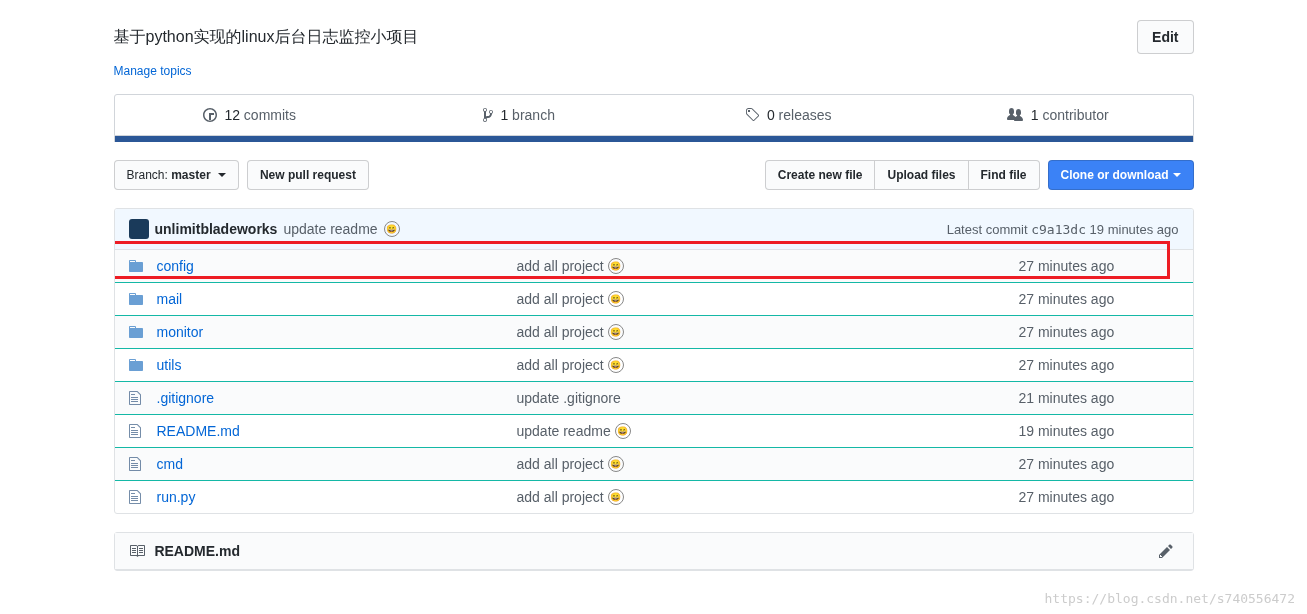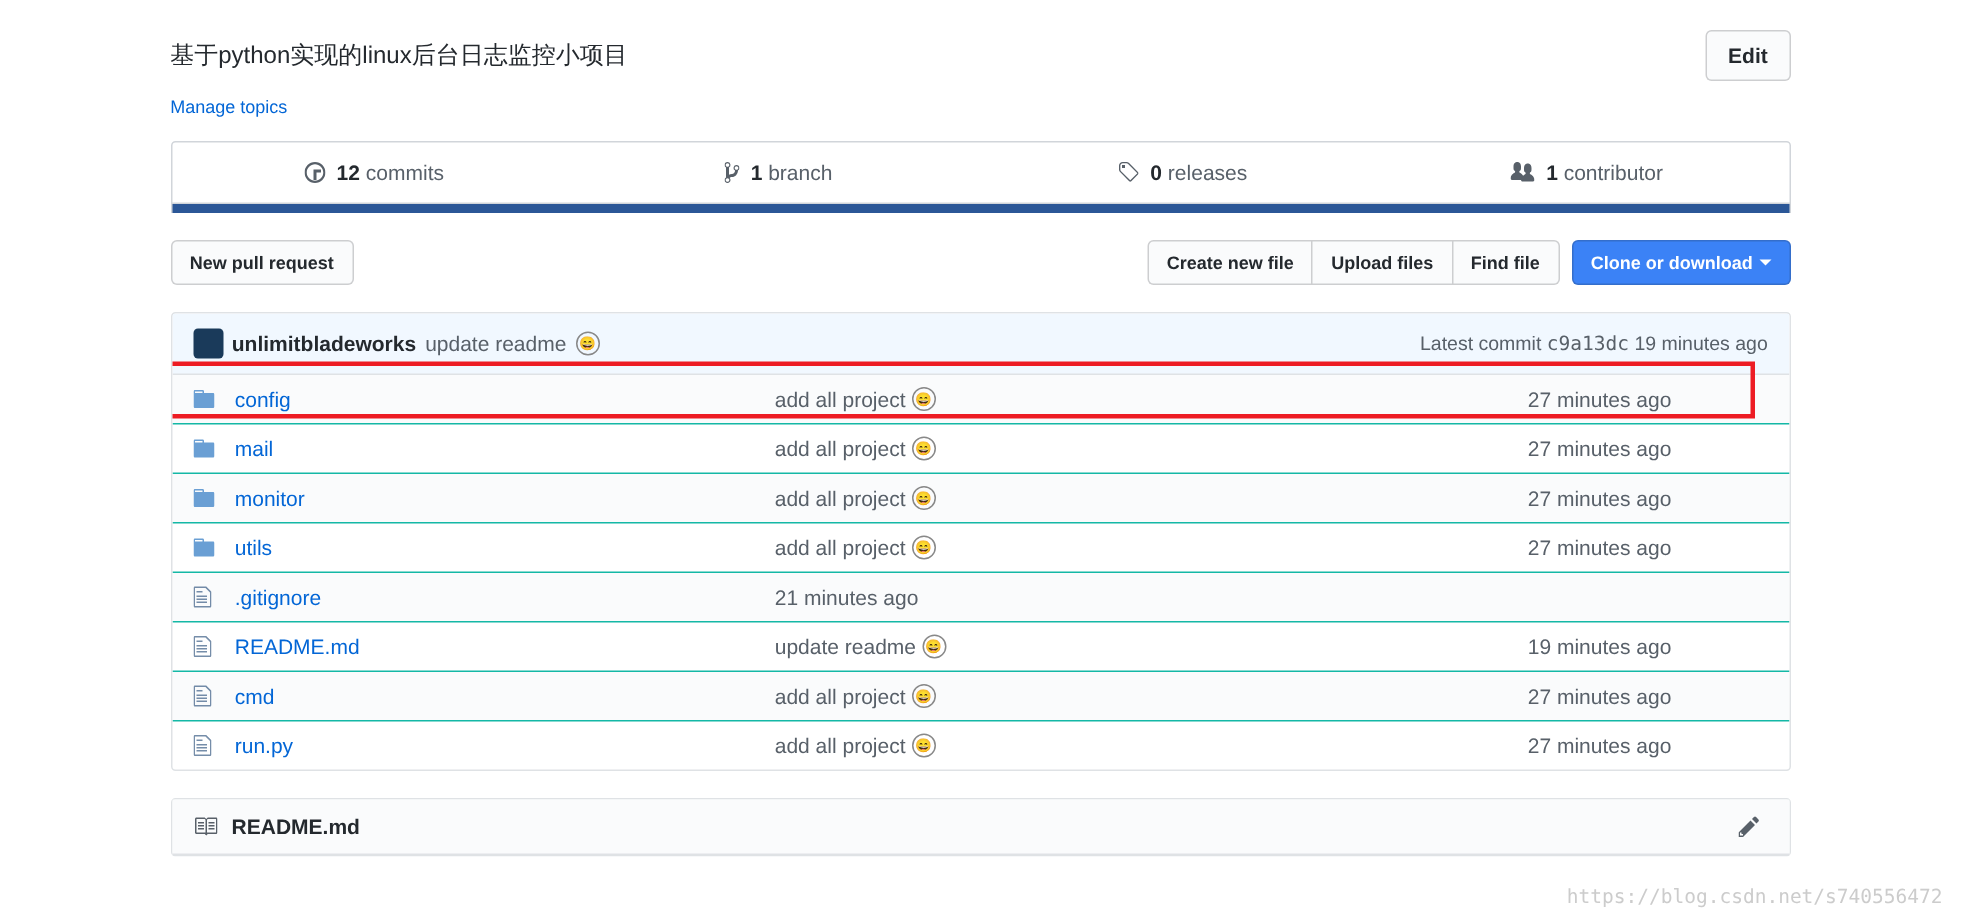--- a/index.html
+++ b/index.html
@@ -5,21 +5,21 @@
 * { box-sizing: border-box; margin: 0; padding: 0; }
 body { font-family: -apple-system, BlinkMacSystemFont, "Segoe UI", Helvetica, Arial, sans-serif; font-size: 14px; color: #24292e; background: #fff; }
 .container { width: 1080px; margin: 0 auto; padding-top: 20px; }
 .desc-row { display: flex; justify-content: space-between; align-items: center; margin-bottom: 8px; }
 .desc { font-size: 16px; color: #24292e; }
 .btn { display: inline-block; padding: 6px 14px; font-size: 14px; font-weight: 600; line-height: 20px; background: #fafbfc; border: 1px solid rgba(27,31,35,0.2); border-radius: 4px; cursor: pointer; color: #24292e; }
 .btn-green { background: #3b82f6; color: #fff; border-color: rgba(27,31,35,0.2); }
 .manage-topics { color: #0366d6; font-size: 12px; display: inline-block; margin-bottom: 16px; cursor: pointer; }
 .stats-bar { display: flex; border: 1px solid #d1d5da; border-radius: 3px 3px 0 0; }
 .stat { flex: 1; text-align: center; padding: 12px 0; font-size: 14px; color: #586069; cursor: pointer; }
-.stat strong { color: #24292e; font-weight: 700; }
+.stat strong { color: #24292e; font-weight: 400; }
 .stat svg { vertical-align: text-bottom; margin-right: 4px; fill: #586069; }
 .progress-bar { height: 6px; background: #2b5797; border-left: 1px solid #d1d5da; border-right: 1px solid #d1d5da; }
 .file-nav { display: flex; justify-content: space-between; align-items: center; margin: 18px 0; }
 .left-group, .right-group { display: flex; gap: 8px; align-items: center; }
 .btn-sm { padding: 4px 12px; font-size: 12px; line-height: 20px; }
 .branch-btn { font-weight: 400; }
 .branch-btn strong { font-weight: 600; }
 .caret::after { content: ""; display: inline-block; width: 0; height: 0; border: 4px solid transparent; border-top-color: currentColor; vertical-align: -2px; margin-left: 4px; }
 .btn-group { display: flex; }
 .btn-group .btn { border-radius: 0; margin-left: -1px; }
@@ -83,20 +83,23 @@
       <svg width="16" height="16">
           <path d="M16 12.999c0 .439-.45 1-1 1H7.995c-.539 0-.994-.447-.995-.999H1c-.54 0-1-.561-1-1 0-2.634 3-4 3-4s.229-.409 0-1c-.841-.621-1.058-.59-1-3 .058-2.419 1.367-3 2.5-3s2.442.58 2.5 3c.058 2.41-.159 2.379-1 3-.229.59 0 1 0 1s1.549.711 2.42 2.088C9.196 9.369 10 8.999 10 8.999s.229-.409 0-1c-.841-.62-1.058-.59-1-3 .058-2.419 1.367-3 2.5-3s2.437.581 2.495 3c.059 2.41-.158 2.38-1 3-.229.59 0 1 0 1s3.005 1.366 3.005 4z"></path>
         </svg>
       <strong>1</strong><span> contributor</span>
     </div>
   </div>
   <div class="progress-bar"></div>
 
   <div class="file-nav">
     <div class="left-group">
+      <button class="btn btn-sm branch-btn caret">
+        <span>Branch: </span><strong>master</strong>
+      </button>
       <button class="btn btn-sm">New pull request</button>
     </div>
     <div class="right-group">
       <div class="btn-group">
         <button class="btn btn-sm">Create new file</button>
         <button class="btn btn-sm">Upload files</button>
         <button class="btn btn-sm">Find file</button>
       </div>
       <button class="btn btn-sm btn-green caret">Clone or download</button>
     </div>
@@ -157,20 +160,23 @@
             <span>add all project</span>
             <span class="emoji-circle">😄</span>
           </span>
           <span class="file-time">27 minutes ago</span>
         </div>
         <div class="file-row">
           <span class="file-icon"><svg width="12" height="16">
               <path d="M6 5H2V4h4v1zM2 8h7V7H2v1zm0 2h7V9H2v1zm0 2h7v-1H2v1zm10-7.5V14c0 .55-.45 1-1 1H1c-.55 0-1-.45-1-1V2c0-.55.45-1 1-1h7.5L12 4.5zM11 5L8 2H1v12h10V5z"></path>
             </svg></span>
           <a class="file-name">.gitignore</a>
+          <span class="file-msg">
+            <span>update .gitignore</span>
+          </span>
           <span class="file-time">21 minutes ago</span>
         </div>
         <div class="file-row">
           <span class="file-icon"><svg width="12" height="16">
               <path d="M6 5H2V4h4v1zM2 8h7V7H2v1zm0 2h7V9H2v1zm0 2h7v-1H2v1zm10-7.5V14c0 .55-.45 1-1 1H1c-.55 0-1-.45-1-1V2c0-.55.45-1 1-1h7.5L12 4.5zM11 5L8 2H1v12h10V5z"></path>
             </svg></span>
           <a class="file-name">README.md</a>
           <span class="file-msg">
             <span>update readme</span>
             <span class="emoji-circle">😄</span>

